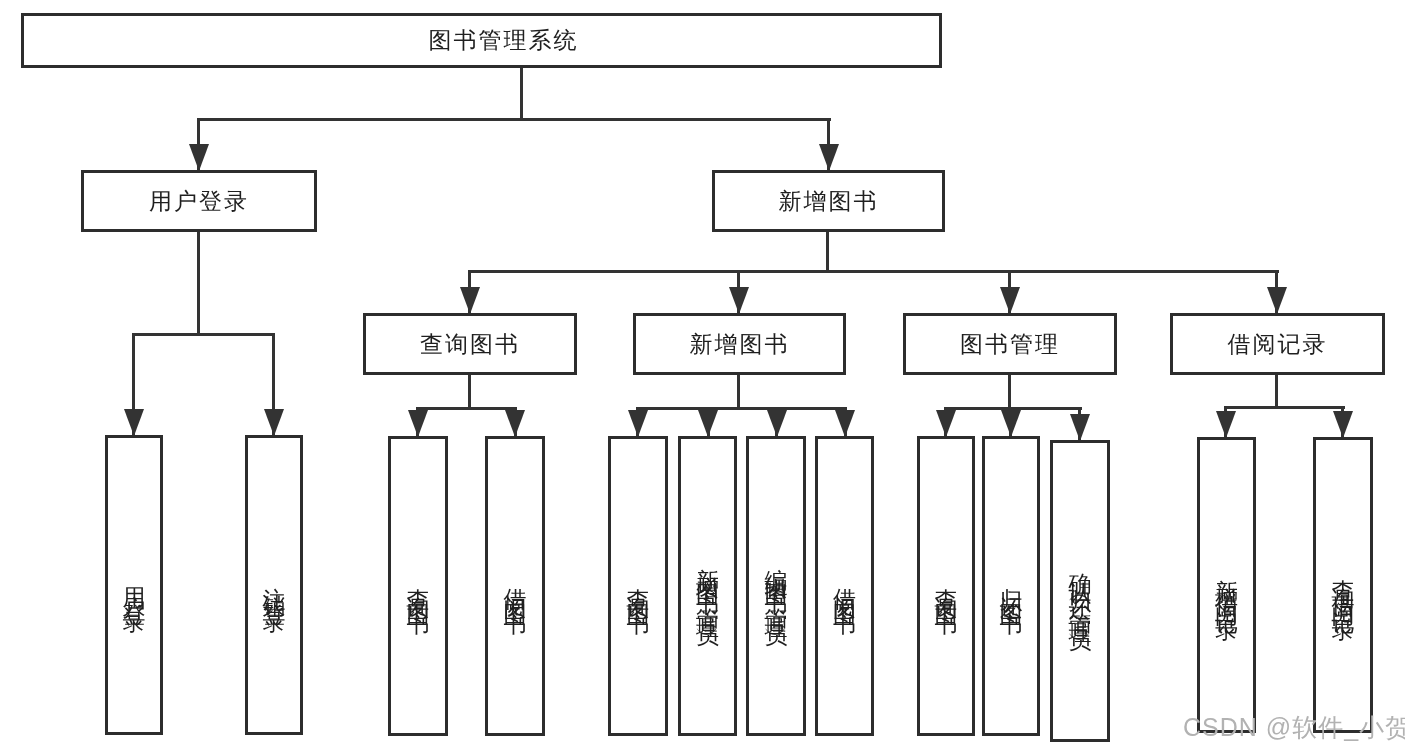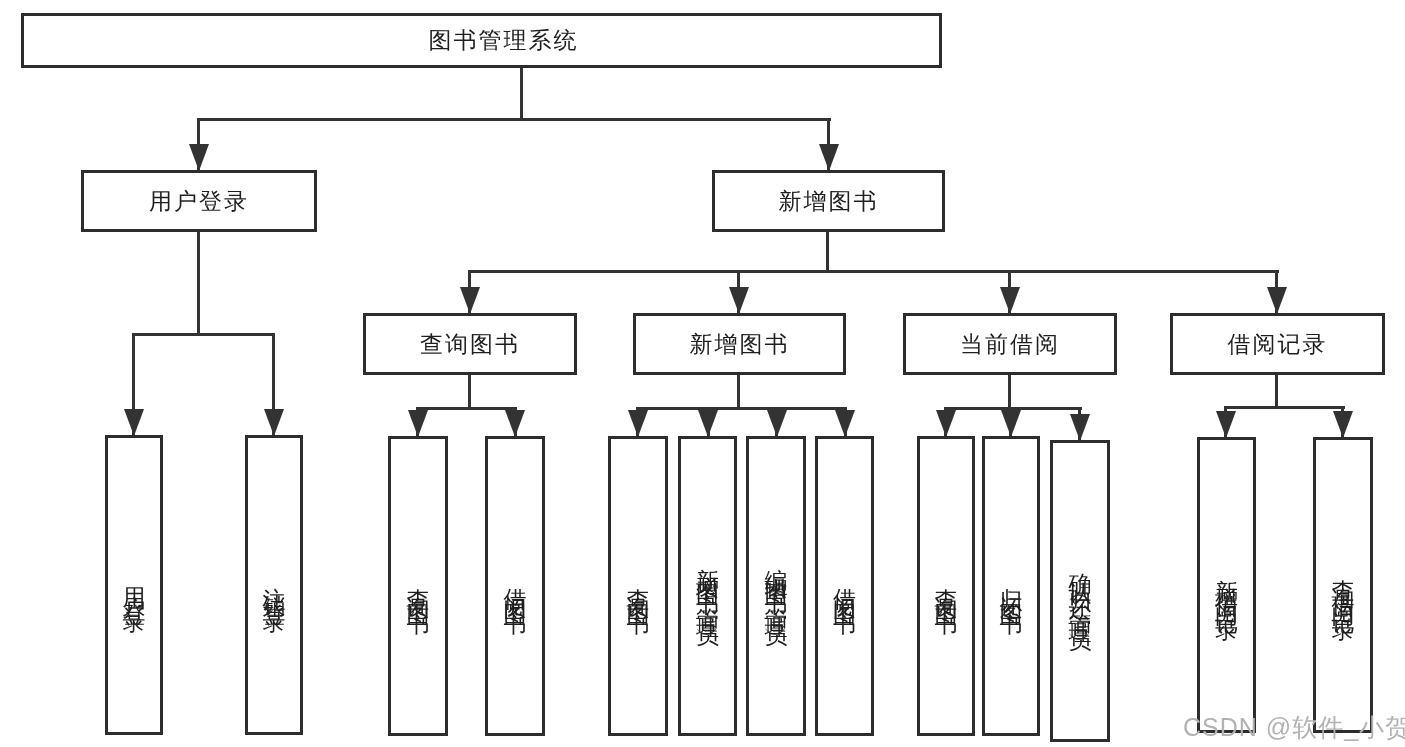--- a/index.html
+++ b/index.html
@@ -86,21 +86,21 @@
   <div class="vline" style="left:737px; top:270px; width:3px; height:43px;"></div>
   <div class="vline" style="left:1008px; top:270px; width:3px; height:43px;"></div>
   <div class="vline" style="left:1275px; top:270px; width:3px; height:43px;"></div>
   <div class="arrowhead" style="left:460px; top:287px;"></div>
   <div class="arrowhead" style="left:729px; top:287px;"></div>
   <div class="arrowhead" style="left:1000px; top:287px;"></div>
   <div class="arrowhead" style="left:1267px; top:287px;"></div>
 
   <div class="box" style="left:363px; top:313px; width:214px; height:62px;">查询图书</div>
   <div class="box" style="left:633px; top:313px; width:213px; height:62px;">新增图书</div>
-  <div class="box" style="left:903px; top:313px; width:214px; height:62px;">当前借阅</div>
+  <div class="box" style="left:903px; top:313px; width:214px; height:62px;">图书管理</div>
   <div class="box" style="left:1170px; top:313px; width:215px; height:62px;">借阅记录</div>
 
   <div class="vline" style="left:468px; top:375px; width:3px; height:35px;"></div>
   <div class="hline" style="left:416px; top:407px; width:101px; height:3px;"></div>
   <div class="vline" style="left:416px; top:407px; width:3px; height:29px;"></div>
   <div class="vline" style="left:514px; top:407px; width:3px; height:29px;"></div>
   <div class="arrowhead" style="left:408px; top:410px;"></div>
   <div class="arrowhead" style="left:505px; top:410px;"></div>
 
   <div class="vline" style="left:737px; top:375px; width:3px; height:35px;"></div>

